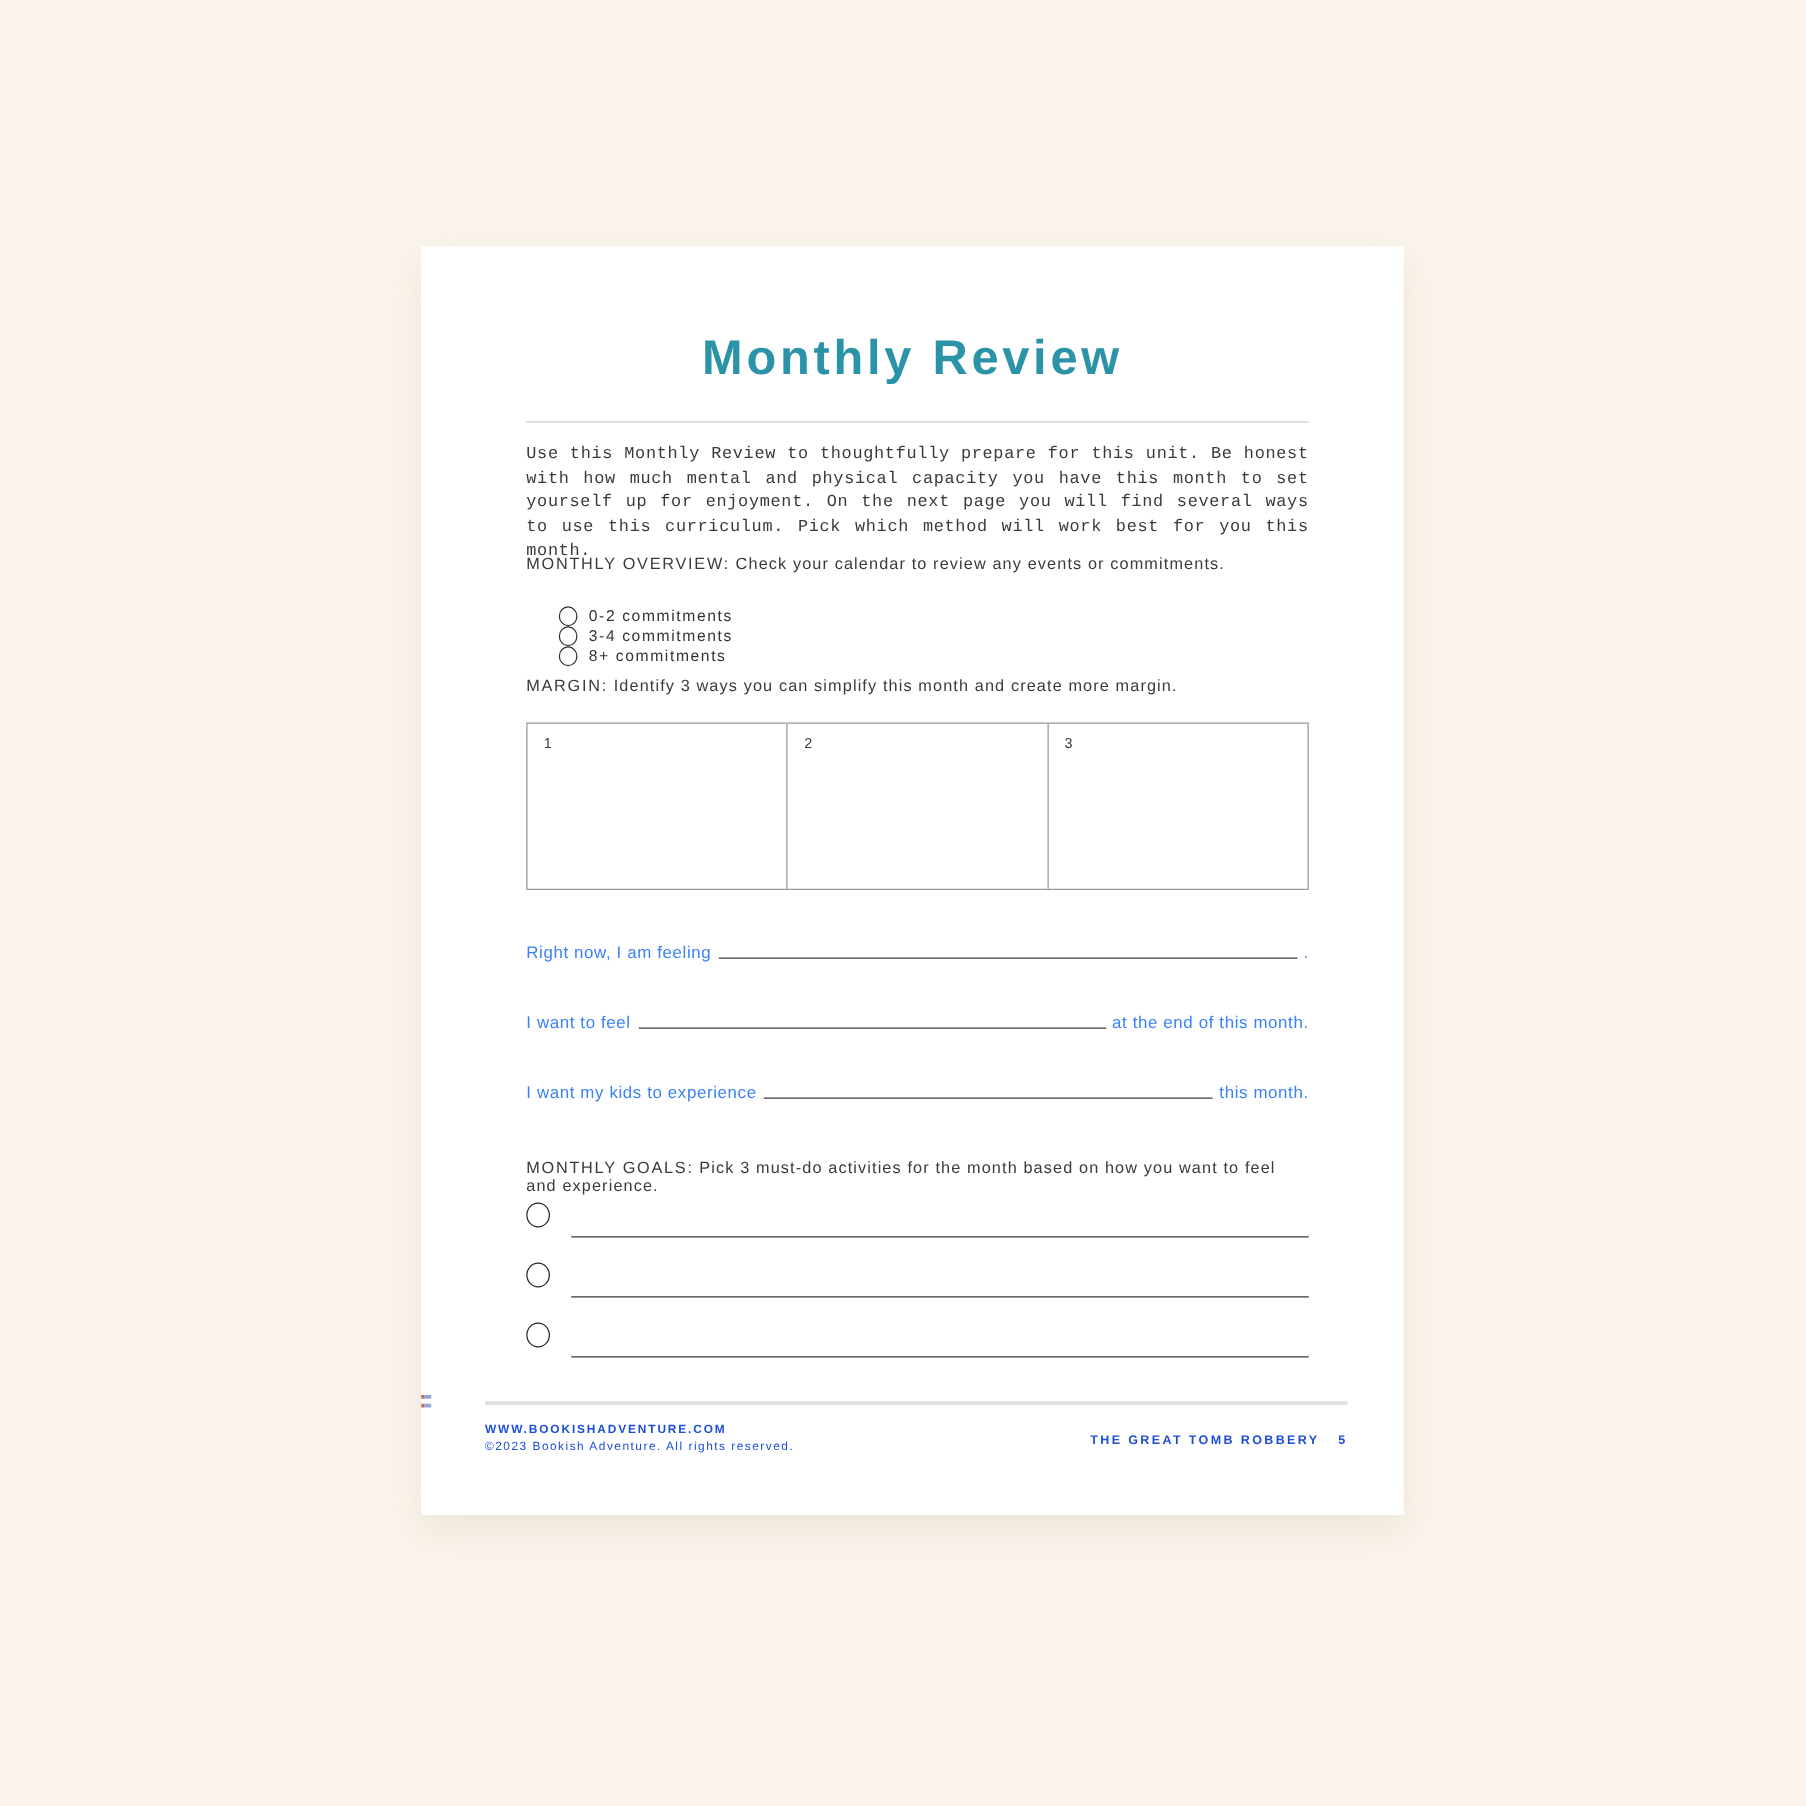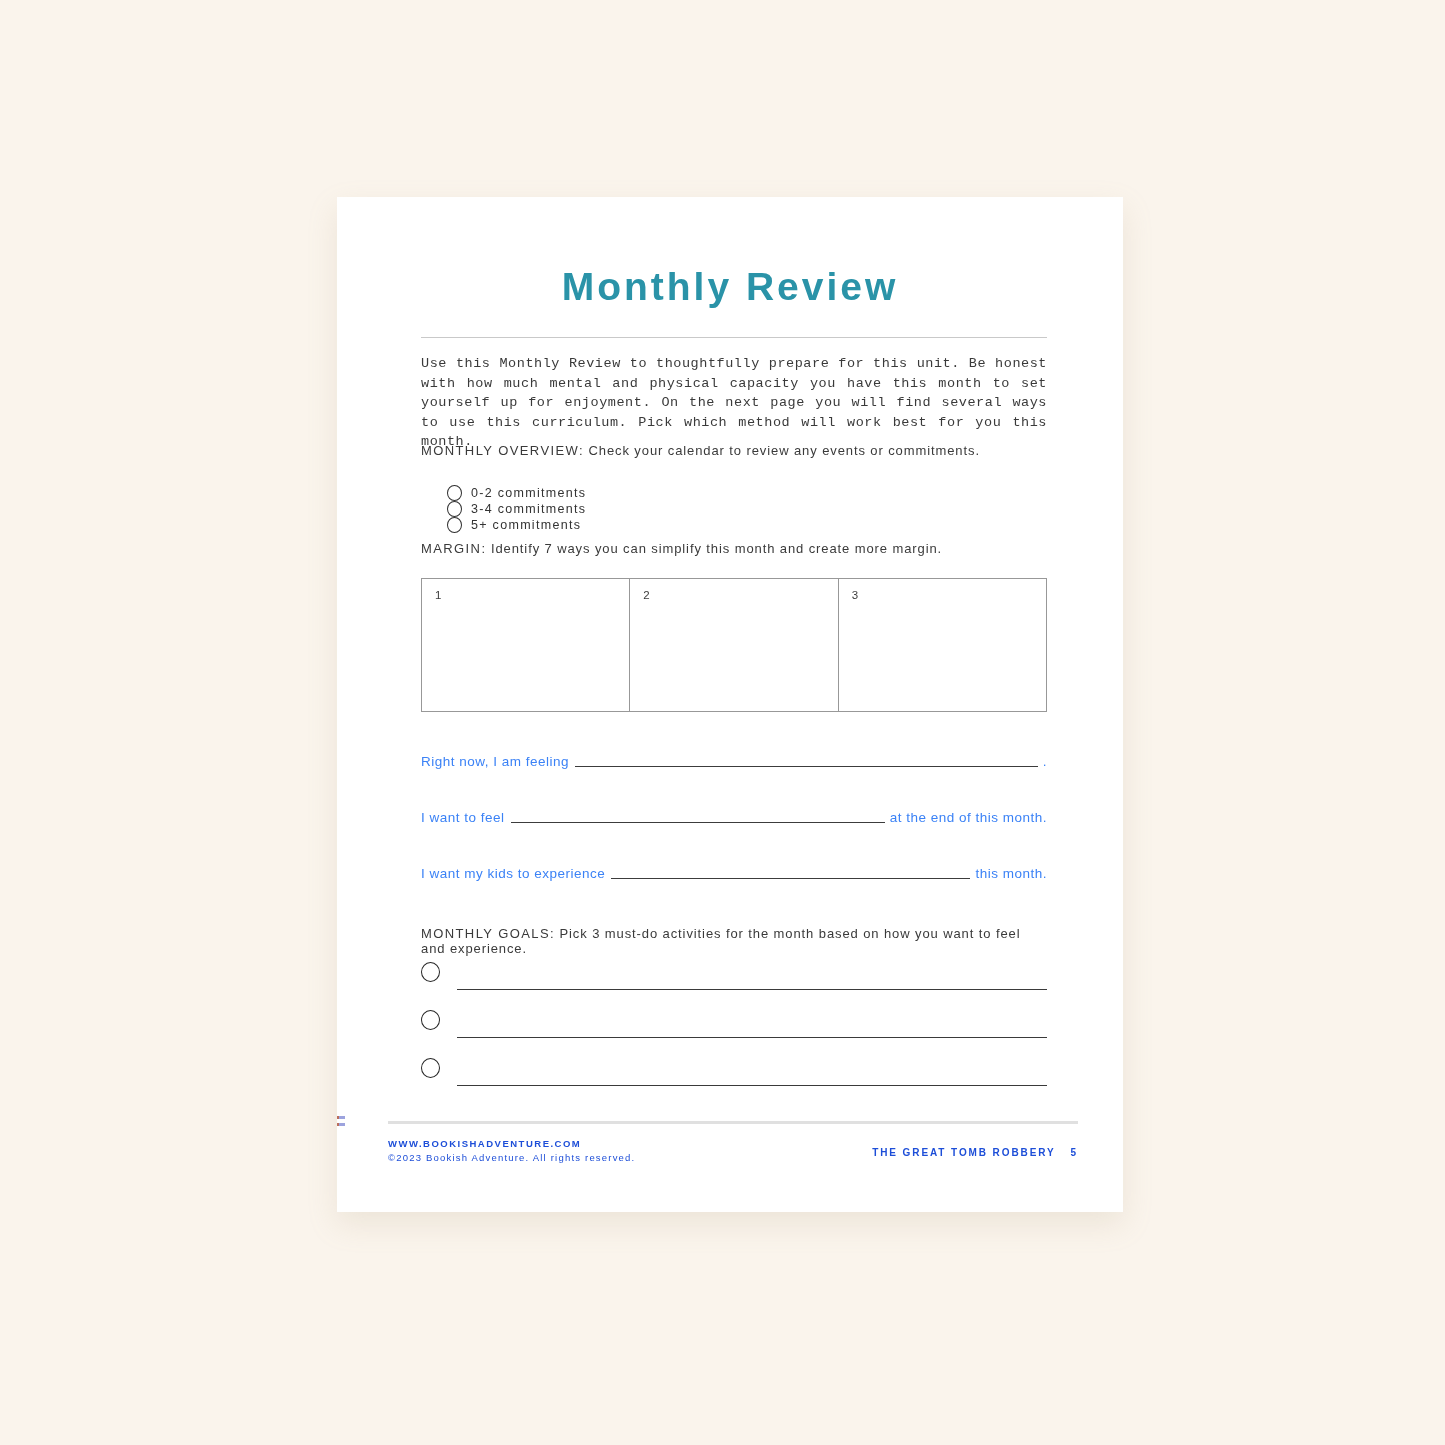--- a/index.html
+++ b/index.html
@@ -188,25 +188,25 @@
     <div class="radio-item">
       <span class="radio-circle"></span>
       <span class="radio-label">0-2 commitments</span>
     </div>
     <div class="radio-item">
       <span class="radio-circle"></span>
       <span class="radio-label">3-4 commitments</span>
     </div>
     <div class="radio-item">
       <span class="radio-circle"></span>
-      <span class="radio-label">5+ commitments</span>
-    </div>
-  </div>
-
-  <p class="section-line margin-line content"><span class="section-label">MARGIN:</span><span> Identify 7 ways you can simplify this month and create more margin.</span></p>
+      <span class="radio-label">8+ commitments</span>
+    </div>
+  </div>
+
+  <p class="section-line margin-line content"><span class="section-label">MARGIN:</span><span> Identify 3 ways you can simplify this month and create more margin.</span></p>
 
   <div class="margin-table">
     <div class="margin-cell"><span>1</span></div>
     <div class="margin-cell"><span>2</span></div>
     <div class="margin-cell"><span>3</span></div>
   </div>
 
   <div class="prompt-row prompt-1">
     <span class="before">Right now, I am feeling</span>
     <span class="fill-line"></span>

